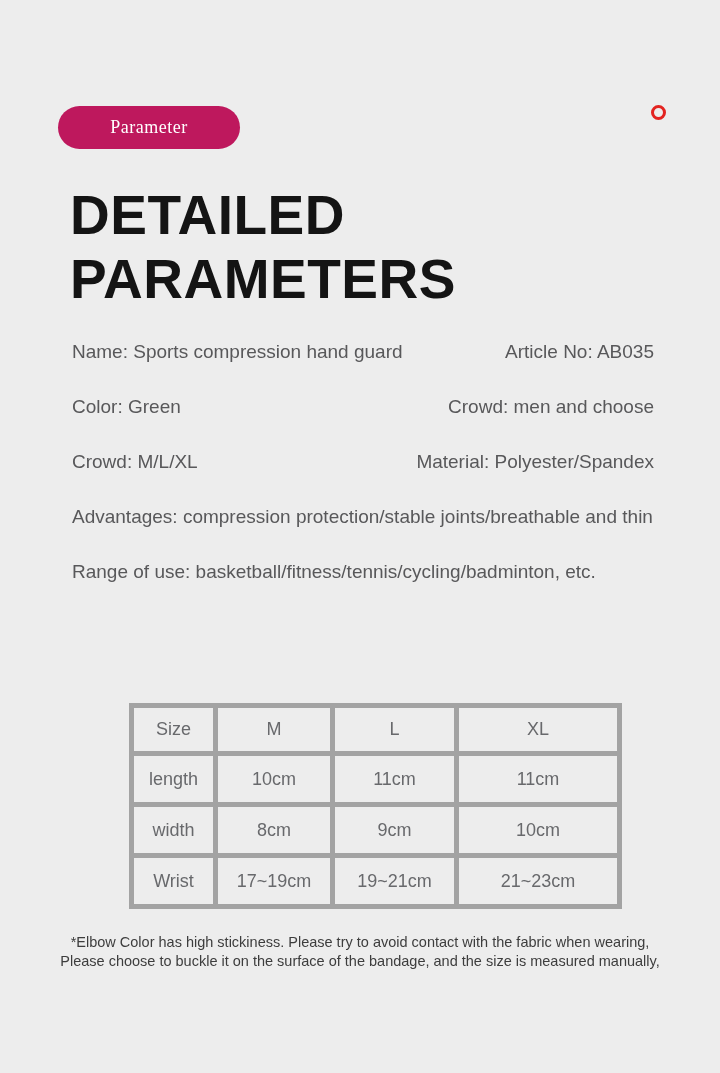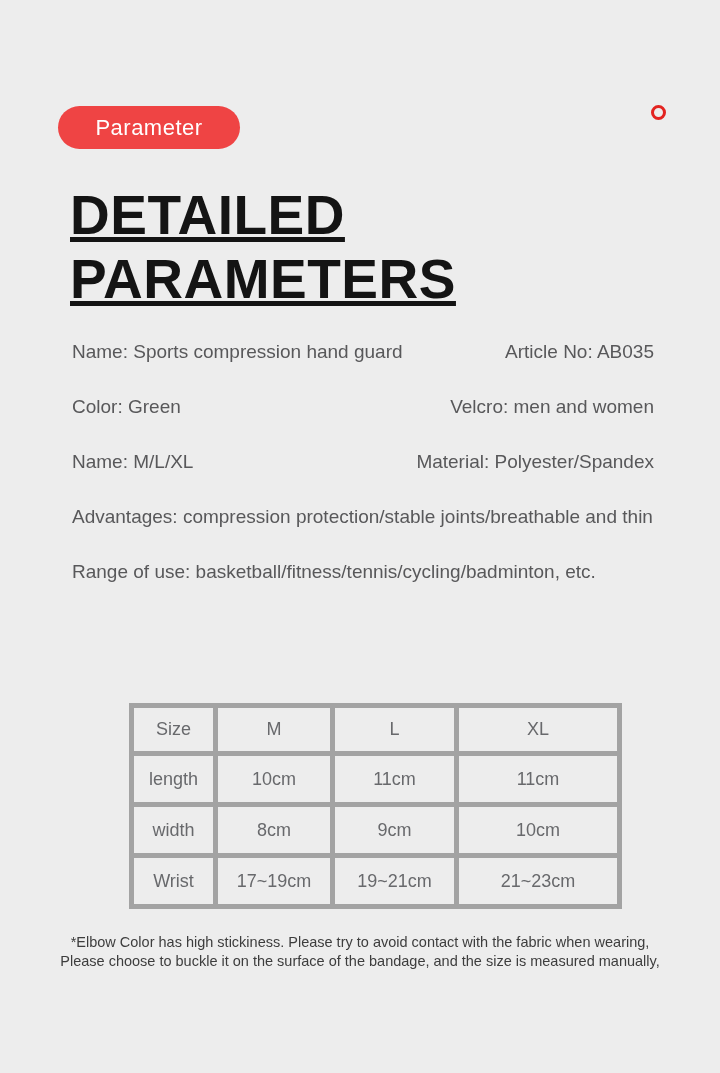--- a/index.html
+++ b/index.html
@@ -8,45 +8,46 @@
     background:#ededed;
     font-family:"Liberation Sans","DejaVu Sans",sans-serif;
     position:relative;
     overflow:hidden;
   }
   .page{position:absolute;inset:0;}
 
   .badge{
     position:absolute;left:58px;top:106px;
     width:182px;height:43px;
-    background:#ef4444;
+    background:#be185d;
     border-radius:22px;
     color:#ffffff;
-    font-size:22px;
+    font-size:18px;
     display:flex;align-items:center;justify-content:center;
     letter-spacing:0.5px;
+    font-family:Liberation Serif, serif;
   }
   .red-ring{
     position:absolute;left:651px;top:105px;
     width:9px;height:9px;
     border:3px solid #e32421;
     border-radius:50%;
     background:transparent;
   }
 
   .title{
     position:absolute;left:70px;top:183px;
     margin:0;
     font-size:55px;
     line-height:64px;
     font-weight:700;
     color:#141414;
     letter-spacing:0.5px;
   }
-  .title span{display:block;text-decoration:underline;}
+  .title span{display:block;}
 
   .specs{
     position:absolute;left:72px;top:324px;
     width:582px;
   }
   .spec-row{
     height:55px;
     display:flex;
     justify-content:space-between;
     align-items:center;
@@ -100,24 +101,24 @@
     <span>PARAMETERS</span>
   </h1>
 
   <div class="specs">
     <div class="spec-row">
       <span class="left">Name: Sports compression hand guard</span>
       <span class="right">Article No: AB035</span>
     </div>
     <div class="spec-row">
       <span class="left">Color: Green</span>
-      <span class="right">Velcro: men and women</span>
+      <span class="right">Crowd: men and choose</span>
     </div>
     <div class="spec-row">
-      <span class="left">Name: M/L/XL</span>
+      <span class="left">Crowd: M/L/XL</span>
       <span class="right">Material: Polyester/Spandex</span>
     </div>
     <div class="spec-row">
       <span class="left">Advantages: compression protection/stable joints/breathable and thin</span>
     </div>
     <div class="spec-row">
       <span class="left">Range of use: basketball/fitness/tennis/cycling/badminton, etc.</span>
     </div>
   </div>
 

